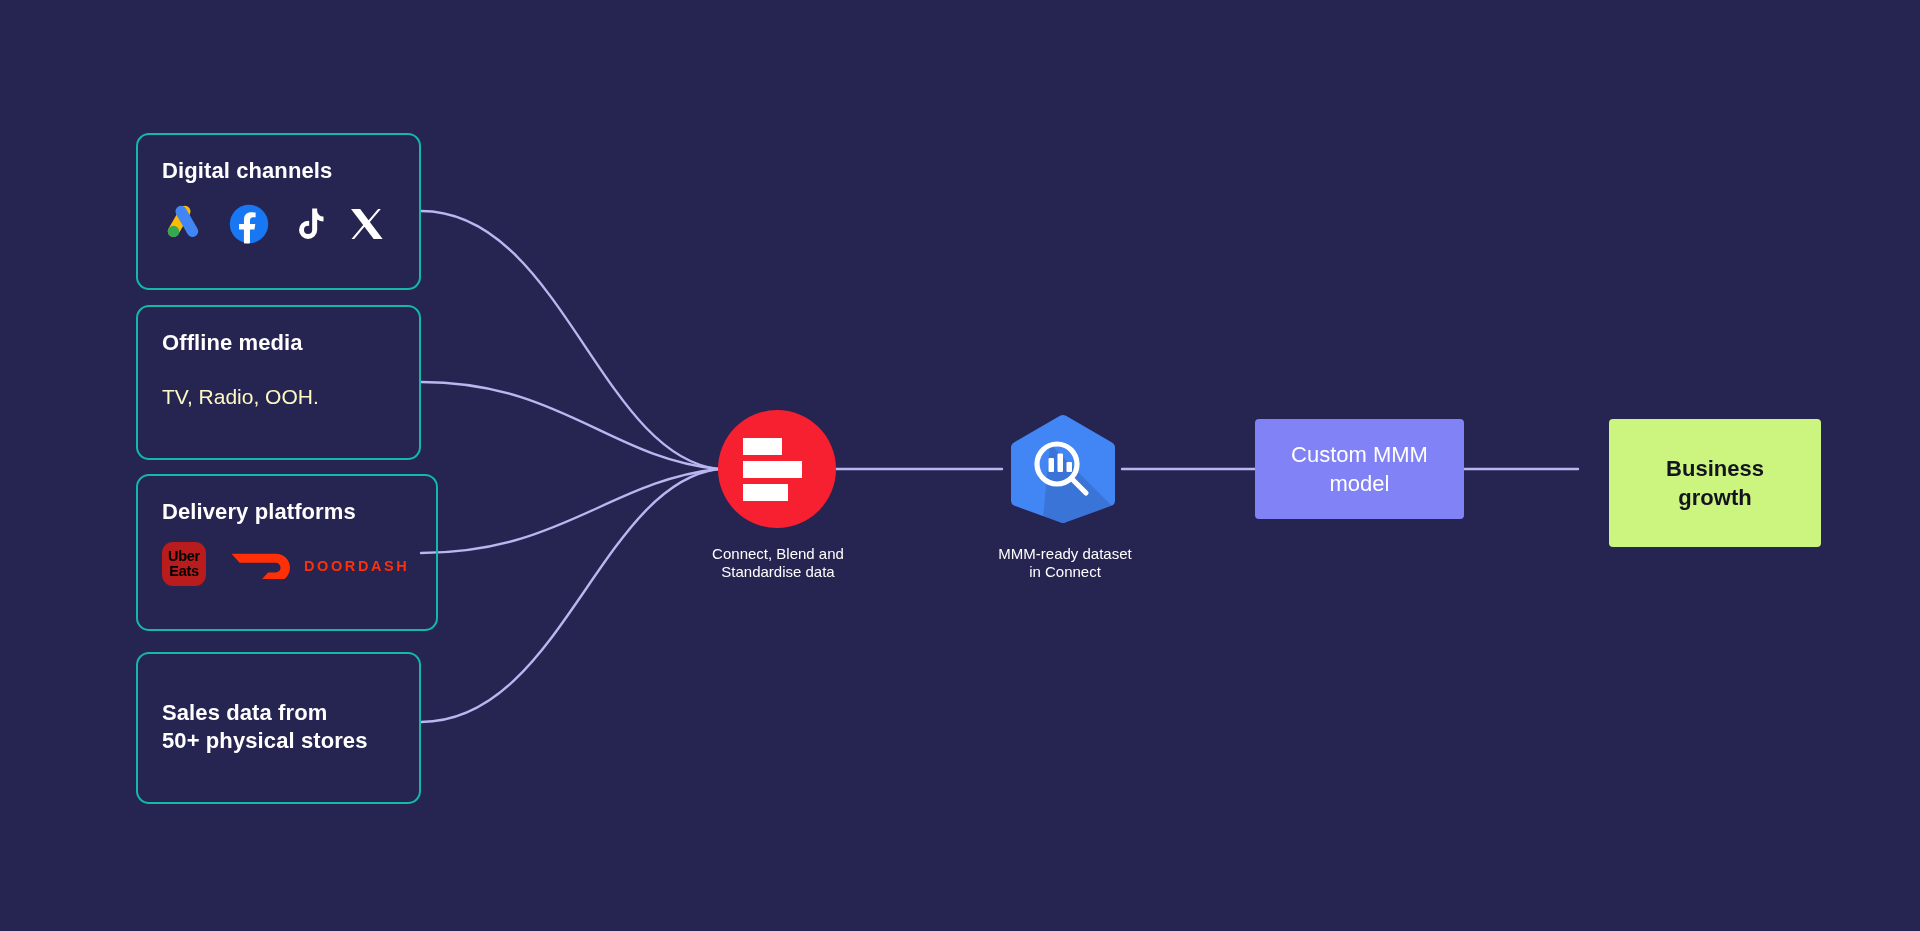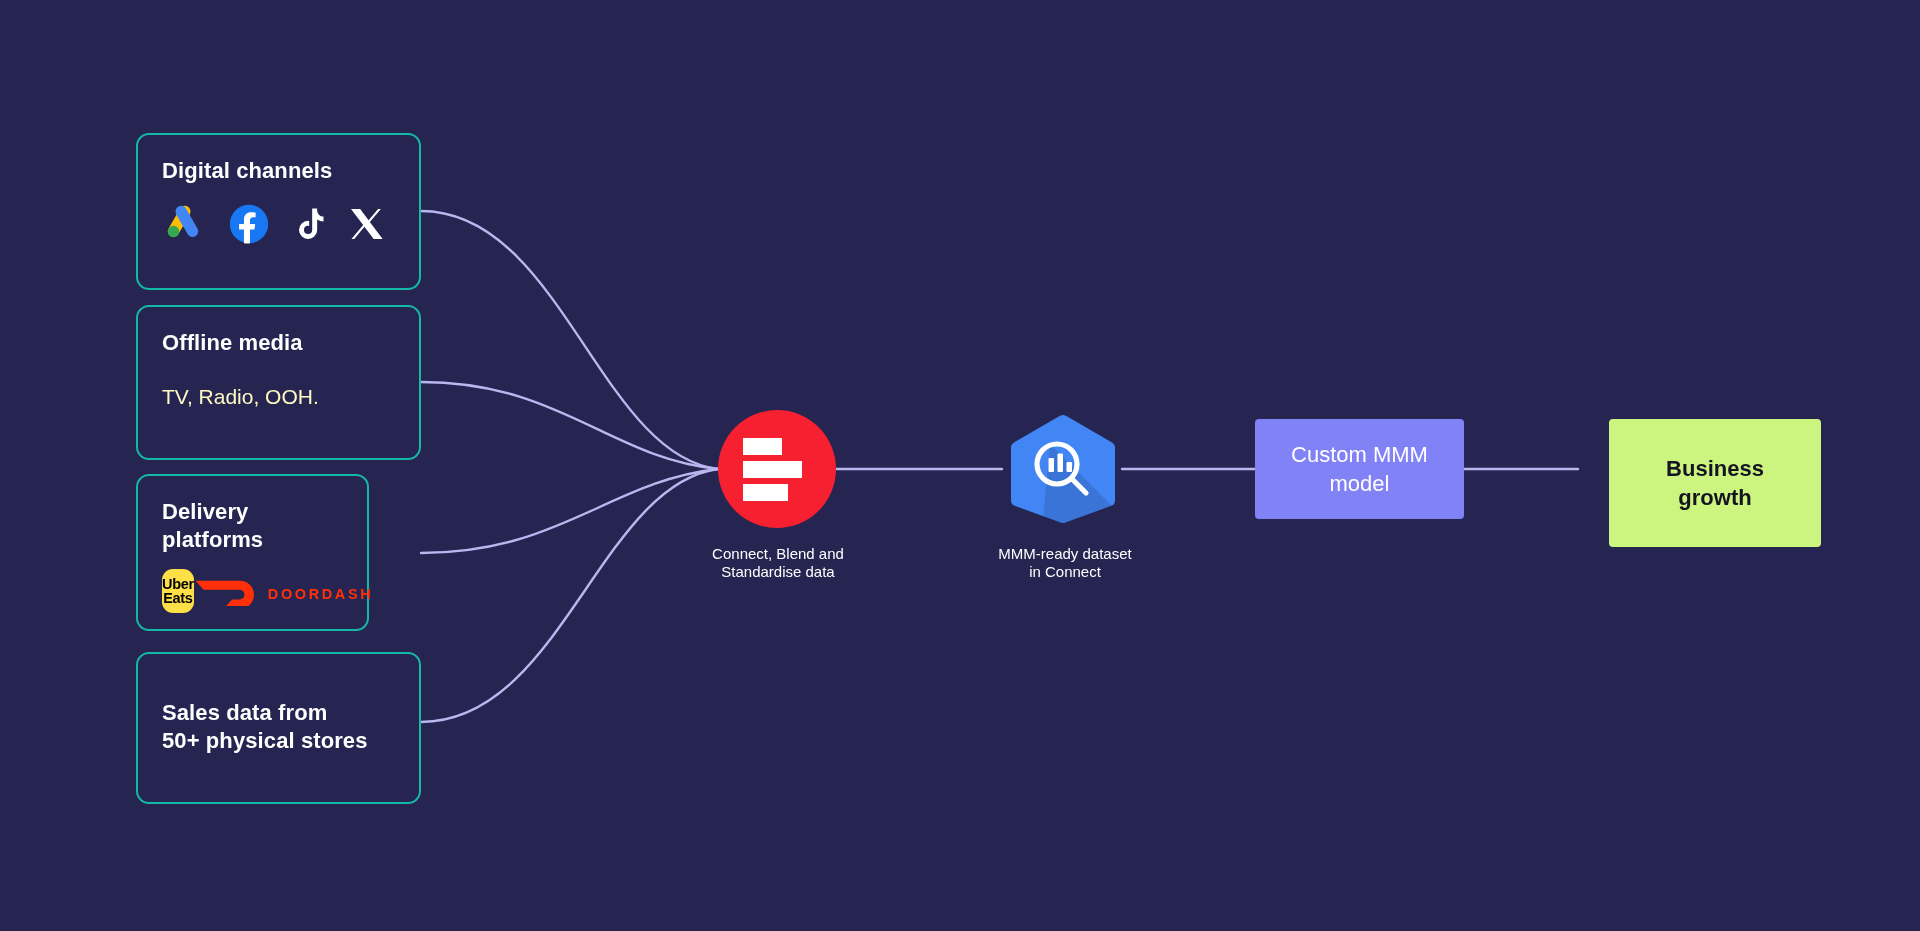--- a/index.html
+++ b/index.html
@@ -60,35 +60,35 @@
   }
   .logo-row {
     display: flex;
     align-items: center;
     margin-top: 18px;
   }
 
   
   #box-digital   { left: 136px; top: 133px;  width: 285px; height: 157px; }
   #box-offline   { left: 136px; top: 305px;  width: 285px; height: 155px; }
-  #box-delivery  { left: 136px; top: 474px;  width: 233px; height: 157px; }
+  #box-delivery  { left: 136px; top: 474px;  width: 302px; height: 157px; }
   #box-sales     { left: 136px; top: 646px;  width: 285px; height: 152px; margin-top: 6px; }
   #box-sales .src-title { margin-top: 23px; }
   #box-delivery .logo-row { margin-top: 16px; }
 
   
   .icon-slot { display: inline-block; line-height: 0; }
   .gap-24 { width: 24px; }
   .gap-20 { width: 20px; }
   .gap-16 { width: 16px; }
 
   .ubereats-badge {
     width: 44px; height: 44px;
     border-radius: 11px;
-    background: #fde047;
+    background: #b91c1c;
     display: flex;
     flex-direction: column;
     align-items: center;
     justify-content: center;
     line-height: 1.02;
   }
   .ubereats-badge span {
     color: #000000;
     font-size: 14.5px;
     font-weight: bold;

